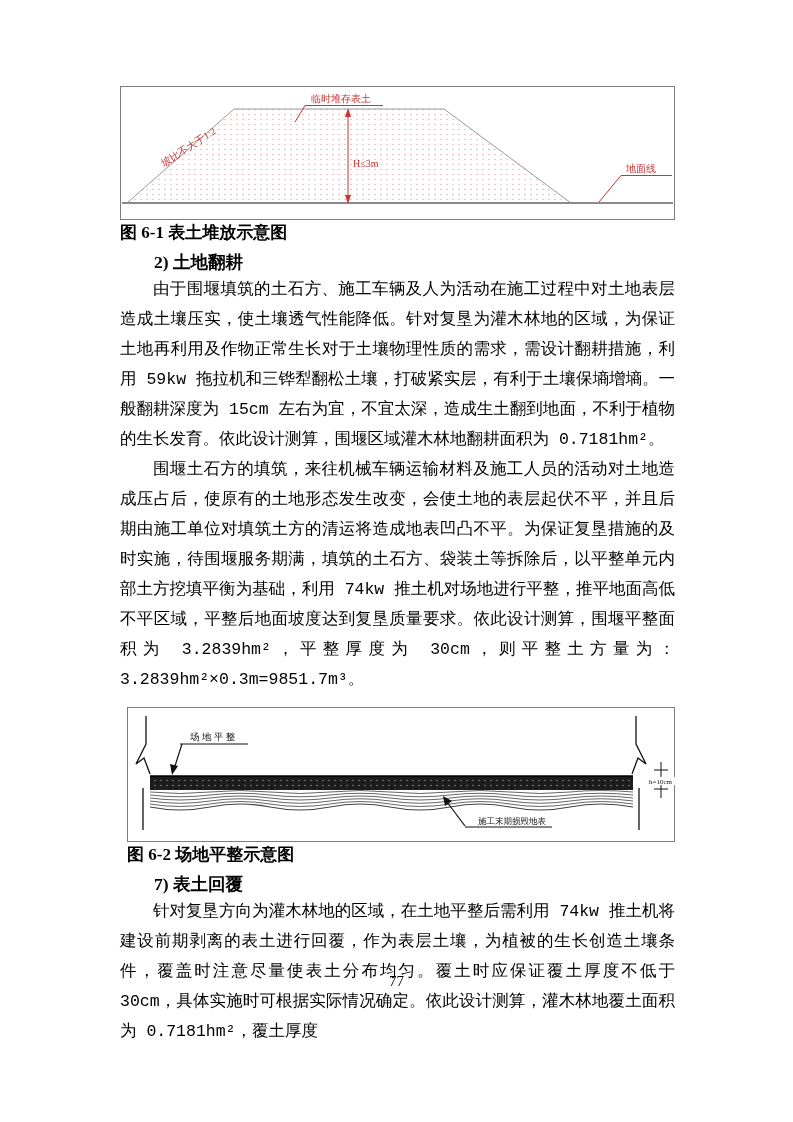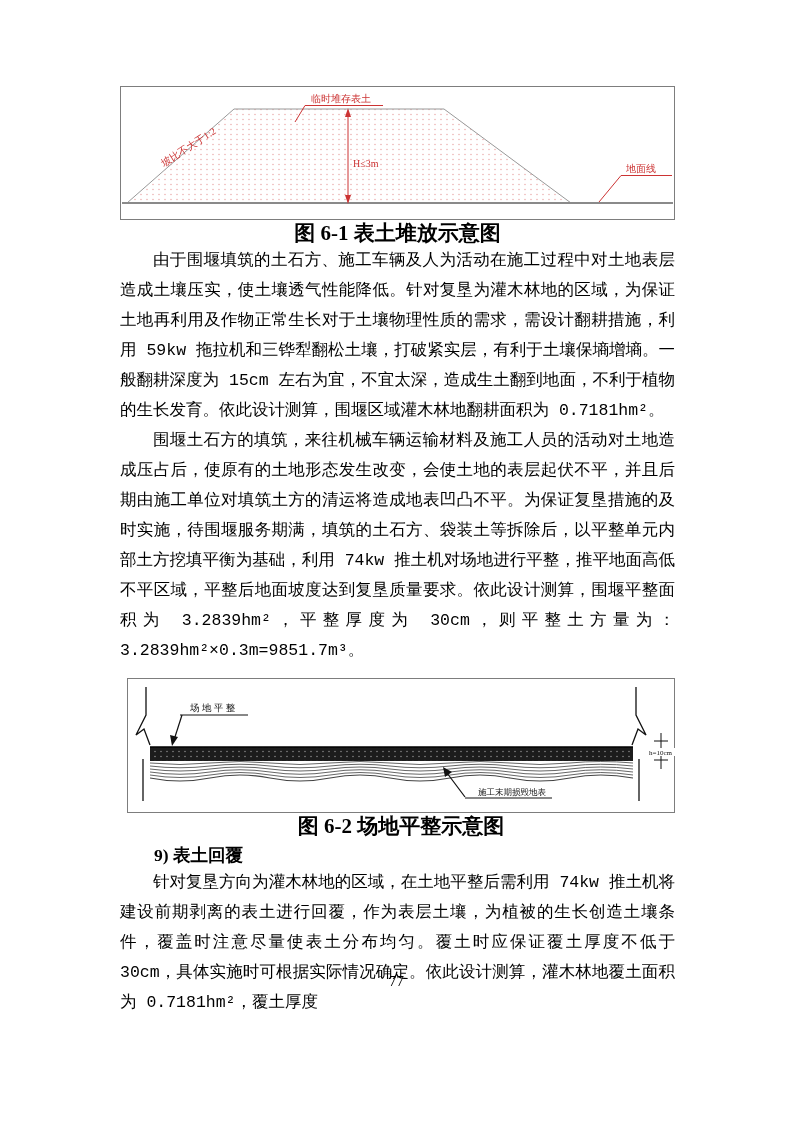--- a/index.html
+++ b/index.html
@@ -15,23 +15,23 @@
     padding:86px 118px 0 120px;
     background:#fff;
     overflow:hidden;
   }
   .fig-frame {
     border:1px solid #7d7d7d;
     background:#fff;
     line-height:0;
   }
   .fig-caption {
-    text-align:center;
+    text-align:left;
     font-weight:bold;
-    font-size:21px;
+    font-size:17px;
     line-height:22px;
     margin:2px 0 2px;
   }
   h3.sec-heading {
     font-size:17.5px;
     font-weight:bold;
     line-height:26px;
     margin-top:5px;
     padding-left:34px;
   }
@@ -83,20 +83,21 @@
 
         <text x="505" y="85" font-size="10" fill="#cc3333">地面线</text>
         <line x1="500" y1="88.5" x2="551" y2="88.5" stroke="#cc3333" stroke-width="1"></line>
         <line x1="500" y1="88.5" x2="478" y2="115" stroke="#cc3333" stroke-width="1"></line>
       </svg>
     </div>
     <figcaption class="fig-caption">图 6-1  表土堆放示意图</figcaption>
   </figure>
 
   <section>
+    <h3 class="sec-heading">2) 土地翻耕</h3>
     <p class="body-par">由于围堰填筑的土石方、施工车辆及人为活动在施工过程中对土地表层造成土壤压实，使土壤透气性能降低。针对复垦为灌木林地的区域，为保证土地再利用及作物正常生长对于土壤物理性质的需求，需设计翻耕措施，利用 59kw 拖拉机和三铧犁翻松土壤，打破紧实层，有利于土壤保墒增墒。一般翻耕深度为 15cm 左右为宜，不宜太深，造成生土翻到地面，不利于植物的生长发育。依此设计测算，围堰区域灌木林地翻耕面积为 0.7181hm²。</p>
   </section>
 
   <section>
     <p class="body-par">围堰土石方的填筑，来往机械车辆运输材料及施工人员的活动对土地造成压占后，使原有的土地形态发生改变，会使土地的表层起伏不平，并且后期由施工单位对填筑土方的清运将造成地表凹凸不平。为保证复垦措施的及时实施，待围堰服务期满，填筑的土石方、袋装土等拆除后，以平整单元内部土方挖填平衡为基础，利用 74kw 推土机对场地进行平整，推平地面高低不平区域，平整后地面坡度达到复垦质量要求。依此设计测算，围堰平整面积为 3.2839hm²，平整厚度为 30cm，则平整土方量为：3.2839hm²×0.3m=9851.7m³。</p>
   </section>
 
   <figure class="fig2-wrap">
     <div class="fig-frame">
       <svg width="553" height="133" viewBox="0 0 553 133">
@@ -137,19 +138,19 @@
         <line x1="526" y1="62" x2="540" y2="62" stroke="#111" stroke-width="1"></line>
         <line x1="526" y1="81" x2="540" y2="81" stroke="#111" stroke-width="1"></line>
         <rect x="520" y="69" width="28" height="8" fill="#fff"></rect>
         <text x="521" y="76" font-size="7" fill="#111">h=10cm</text>
       </svg>
     </div>
     <figcaption class="fig-caption">图 6-2  场地平整示意图</figcaption>
   </figure>
 
   <section>
-    <h3 class="sec-heading">9) 表土回覆</h3>
+    <h3 class="sec-heading">7) 表土回覆</h3>
     <p class="body-par">针对复垦方向为灌木林地的区域，在土地平整后需利用 74kw 推土机将建设前期剥离的表土进行回覆，作为表层土壤，为植被的生长创造土壤条件，覆盖时注意尽量使表土分布均匀。覆土时应保证覆土厚度不低于 30cm，具体实施时可根据实际情况确定。依此设计测算，灌木林地覆土面积为 0.7181hm²，覆土厚度</p>
   </section>
 
   <div class="page-number">77</div>
 
 </div>
 
 </body></html>

